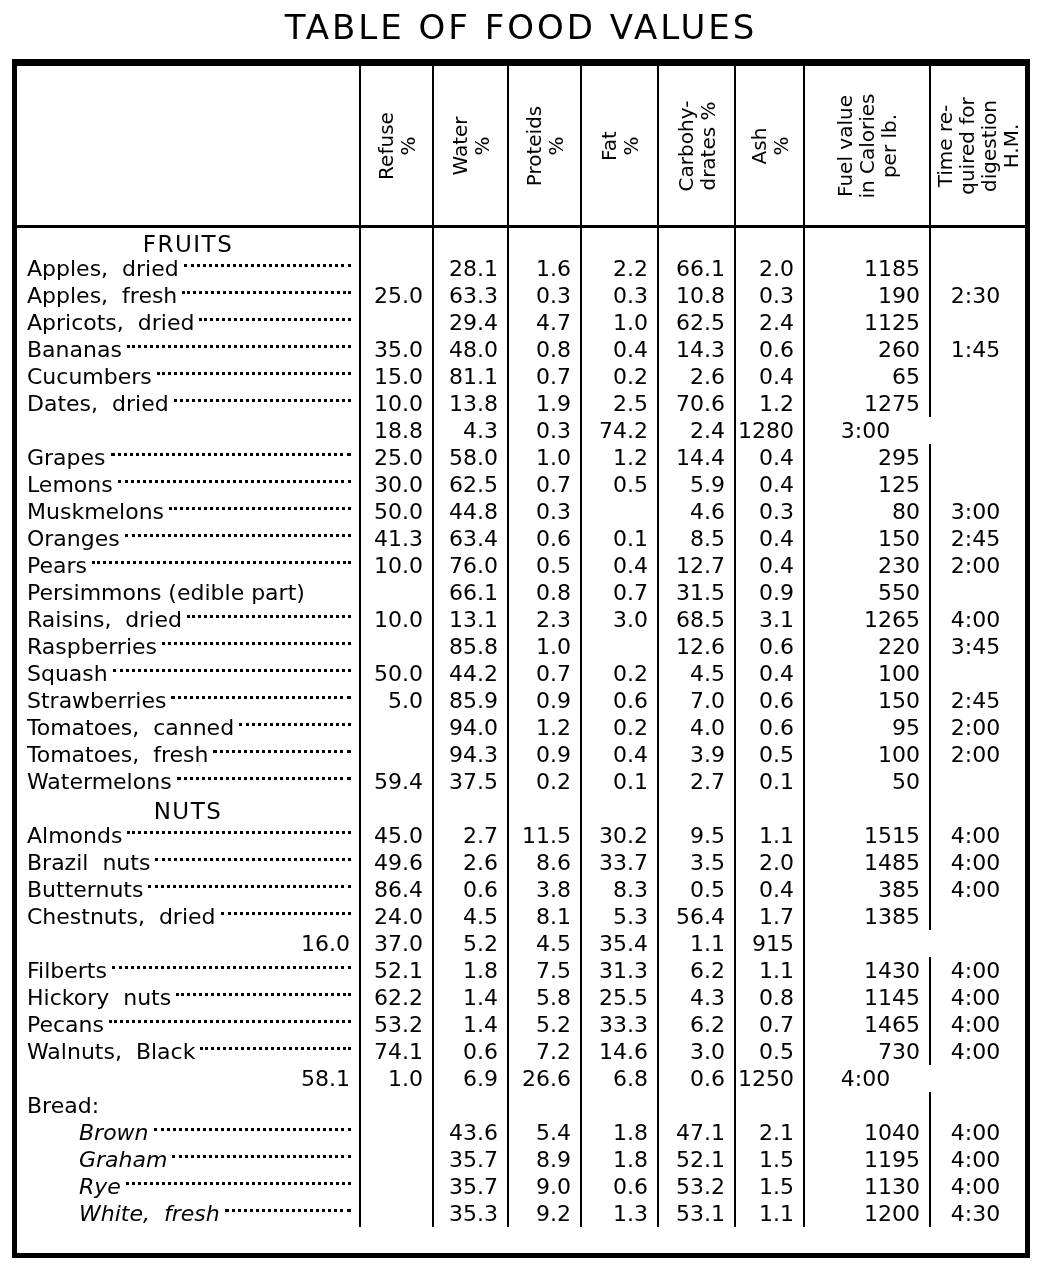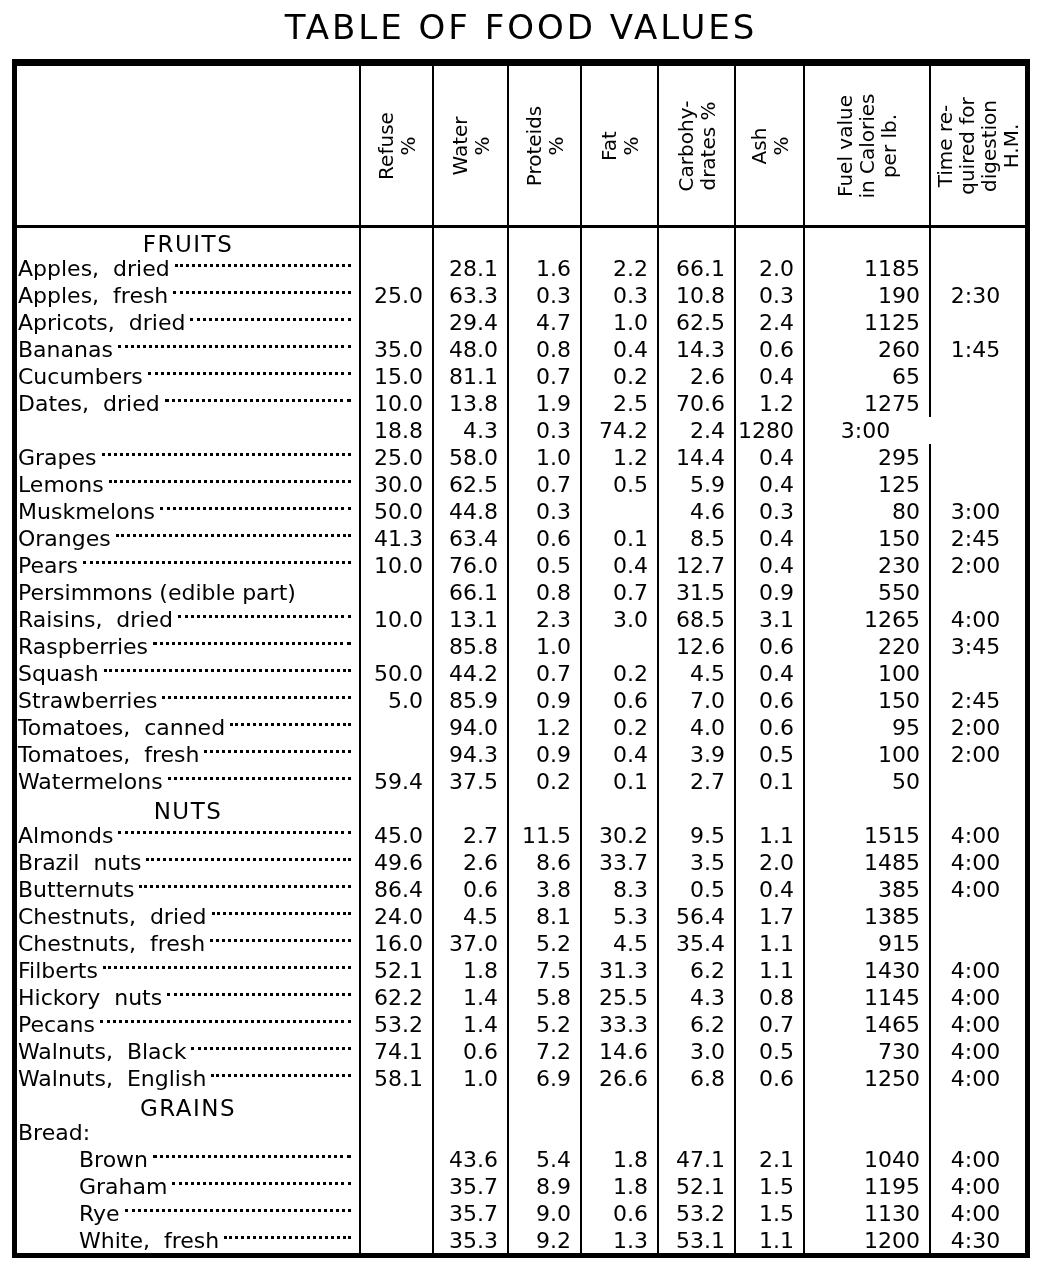--- a/index.html
+++ b/index.html
@@ -52,22 +52,22 @@
     display: flex;
     align-items: center;
     overflow: hidden;
     font-size: 22px;
     line-height: 26px;
   }
   .cell.digestion_time { border-right: none; }
   .cell.v { justify-content: flex-end; padding-right: 9px; }
   .cell.fuel_value { }
   .cell.digestion_time { justify-content: center; padding-right: 5px; }
-  .cell.name { justify-content: space-between; padding: 0 7px 0 1px; }
-  .cell.name.indent { padding-left: 62px; }
+  .cell.name { justify-content: space-between; padding: 0 7px 0 10px; }
+  .cell.name.indent { padding-left: 62px; font-style: italic; }
   .nm { white-space: pre; }
   .lead {
     flex: 1 1 auto;
     min-width: 0;
     border-bottom: 3px dotted #000;
     margin: 0 1px 6px 5px;
   }
   .row.section .cell.name { justify-content: center; padding: 16px; letter-spacing: 1.5px; }
   .row.section .nm { font-size: 23px; }
 </style>
@@ -467,24 +467,20 @@
         <div class="cell v refuse">24.0</div>
         <div class="cell v water">4.5</div>
         <div class="cell v proteids">8.1</div>
         <div class="cell v fat">5.3</div>
         <div class="cell v carbohydrates">56.4</div>
         <div class="cell v ash">1.7</div>
         <div class="cell v fuel_value">1385</div>
         <div class="cell v digestion_time"></div>
       </div>
       <div class="grid-row row item">
-        <div class="cell name">
-          <span class="nm">Chestnuts,  fresh</span>
-          <span class="lead"></span>
-        </div>
         <div class="cell v refuse">16.0</div>
         <div class="cell v water">37.0</div>
         <div class="cell v proteids">5.2</div>
         <div class="cell v fat">4.5</div>
         <div class="cell v carbohydrates">35.4</div>
         <div class="cell v ash">1.1</div>
         <div class="cell v fuel_value">915</div>
         <div class="cell v digestion_time"></div>
       </div>
       <div class="grid-row row item">
@@ -537,46 +533,29 @@
         <div class="cell v refuse">74.1</div>
         <div class="cell v water">0.6</div>
         <div class="cell v proteids">7.2</div>
         <div class="cell v fat">14.6</div>
         <div class="cell v carbohydrates">3.0</div>
         <div class="cell v ash">0.5</div>
         <div class="cell v fuel_value">730</div>
         <div class="cell v digestion_time">4:00</div>
       </div>
       <div class="grid-row row item">
-        <div class="cell name">
-          <span class="nm">Walnuts,  English</span>
-          <span class="lead"></span>
-        </div>
         <div class="cell v refuse">58.1</div>
         <div class="cell v water">1.0</div>
         <div class="cell v proteids">6.9</div>
         <div class="cell v fat">26.6</div>
         <div class="cell v carbohydrates">6.8</div>
         <div class="cell v ash">0.6</div>
         <div class="cell v fuel_value">1250</div>
         <div class="cell v digestion_time">4:00</div>
       </div>
-      <div class="grid-row row section">
-        <div class="cell name">
-          <span class="nm">GRAINS</span>
-        </div>
-        <div class="cell v refuse"></div>
-        <div class="cell v water"></div>
-        <div class="cell v proteids"></div>
-        <div class="cell v fat"></div>
-        <div class="cell v carbohydrates"></div>
-        <div class="cell v ash"></div>
-        <div class="cell v fuel_value"></div>
-        <div class="cell v digestion_time"></div>
-      </div>
       <div class="grid-row row label">
         <div class="cell name">
           <span class="nm">Bread:</span>
         </div>
         <div class="cell v refuse"></div>
         <div class="cell v water"></div>
         <div class="cell v proteids"></div>
         <div class="cell v fat"></div>
         <div class="cell v carbohydrates"></div>
         <div class="cell v ash"></div>

